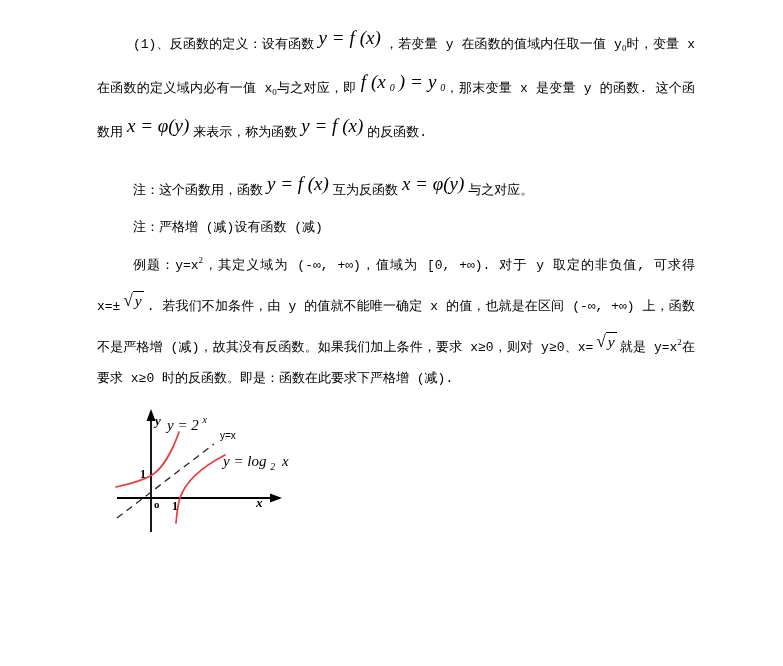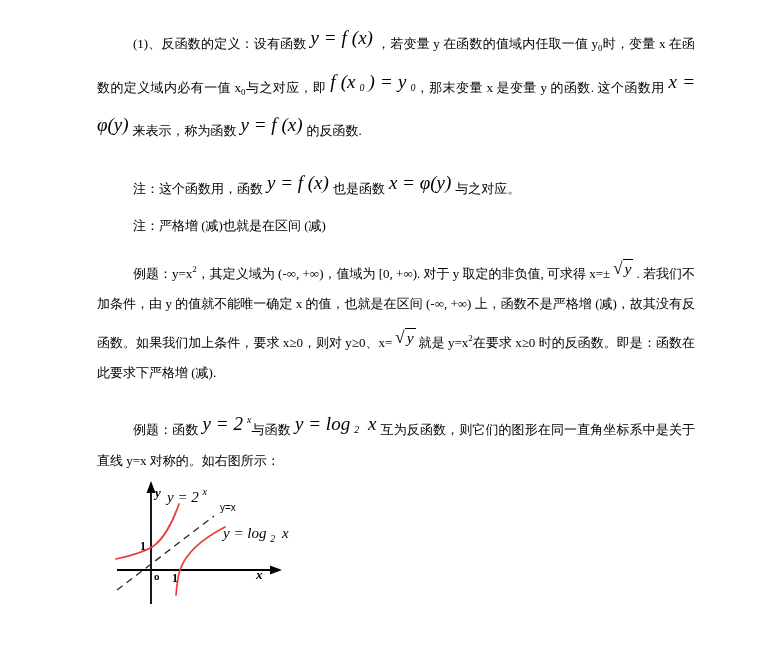--- a/index.html
+++ b/index.html
@@ -8,21 +8,21 @@
     background:#ffffff;color:#000000;
     font-family:"Liberation Serif","DejaVu Serif",serif;
   }
   .doc{padding:16px 88px 0 97px}
   .para{
     font-size:13px;line-height:2.3;margin:0 0 14px 0;
     text-indent:36px;text-align:justify;
   }
   .para.tight-top{margin-top:-8px;margin-bottom:8px}
   .para.tight-bottom{margin-bottom:4px}
-  .run-t{font-family:Liberation Serif, serif}
+  .run-t{font-family:Liberation Mono, monospace}
   .run-m{
     font-style:italic;font-size:19px;vertical-align:4px;
     padding:0 4px;font-family:"Liberation Serif","DejaVu Serif",serif;
   }
   .run-msup{font-style:italic;font-size:10px;vertical-align:11px}
   .run-msub{font-style:italic;font-size:10px;vertical-align:1px}
   .run-sub{font-size:9px;vertical-align:-3px}
   .run-sup{font-size:9px;vertical-align:6px}
   .run-sqrt{font-size:15.5px;vertical-align:4px;padding:0 3px;white-space:nowrap}
   .sqrt-sign{font-style:normal;font-size:17px}
@@ -37,24 +37,23 @@
   .mlab{font:italic 15px "Liberation Serif","DejaVu Serif",serif;fill:#000}
   .slab{font:10px "Liberation Sans","DejaVu Sans",sans-serif;fill:#000}
 </style>
 </head>
 <body>
 
 <div class="doc">
 
   <div>
       <p class="para"><span class="run-t">(1)、反函数的定义：设有函数</span><span class="run-m">y = f (x)</span><span class="run-t">，若变量 y 在函数的值域内任取一值 y</span><span class="run-sub">0</span><span class="run-t">时，变量 x 在函数的定义域内必有一值 x</span><span class="run-sub">0</span><span class="run-t">与之对应，即</span><span class="run-m">f (x</span><span class="run-msub">0</span><span class="run-m">) = y</span><span class="run-msub">0</span><span class="run-t">，那末变量 x 是变量 y 的函数. 这个函数用</span><span class="run-m">x = φ(y)</span><span class="run-t">来表示，称为函数</span><span class="run-m">y = f (x)</span><span class="run-t">的反函数.</span></p>
-      <p class="para"><span class="run-t">注：这个函数用，函数</span><span class="run-m">y = f (x)</span><span class="run-t">也是函数</span><span class="run-m">x = φ(y)</span><span class="run-t">与之对应。</span></p>
-      <p class="para tight-top"><span class="run-t">注：严格增 (减)也就是在区间 (减)</span></p>
+      <p class="para"><span class="run-t">注：这个函数用，函数</span><span class="run-m">y = f (x)</span><span class="run-t">互为反函数</span><span class="run-m">x = φ(y)</span><span class="run-t">与之对应。</span></p>
+      <p class="para tight-top"><span class="run-t">注：严格增 (减)设有函数 (减)</span></p>
       <p class="para"><span class="run-t">例题：y=x</span><span class="run-sup">2</span><span class="run-t">，其定义域为 (-∞, +∞)，值域为 [0, +∞). 对于 y 取定的非负值, 可求得 x=±</span><span class="run-sqrt"><span class="sqrt-sign">√</span><span class="sqrt-body">y</span></span><span class="run-t">. 若我们不加条件，由 y 的值就不能唯一确定 x 的值，也就是在区间 (-∞, +∞) 上，函数不是严格增 (减)，故其没有反函数。如果我们加上条件，要求 x≥0，则对 y≥0、x=</span><span class="run-sqrt"><span class="sqrt-sign">√</span><span class="sqrt-body">y</span></span><span class="run-t">就是 y=x</span><span class="run-sup">2</span><span class="run-t">在要求 x≥0 时的反函数。即是：函数在此要求下严格增 (减).</span></p>
-      <p class="para tight-bottom"><span class="run-t">例题：函数</span><span class="run-m">y = 2</span><span class="run-msup">x</span><span class="run-t">与函数</span><span class="run-m">y = log</span><span class="run-msub">2</span><span class="run-m"> x</span><span class="run-t">互为反函数，则它们的图形在同一直角坐标系中是关于直线 y=x 对称的。如右图所示：</span></p>
     </div>
 
   <figure class="fig">
     <svg width="205" height="140" viewBox="0 0 205 140">
 
       <line class="axis" x1="41" y1="7" x2="41" y2="124"></line>
       <line class="axis" x1="7" y1="90" x2="163" y2="90"></line>
       <polygon points="41,1 36.5,13 45.5,13" fill="#000"></polygon>
       <polygon points="172,90 160,85.5 160,94.5" fill="#000"></polygon>
 

